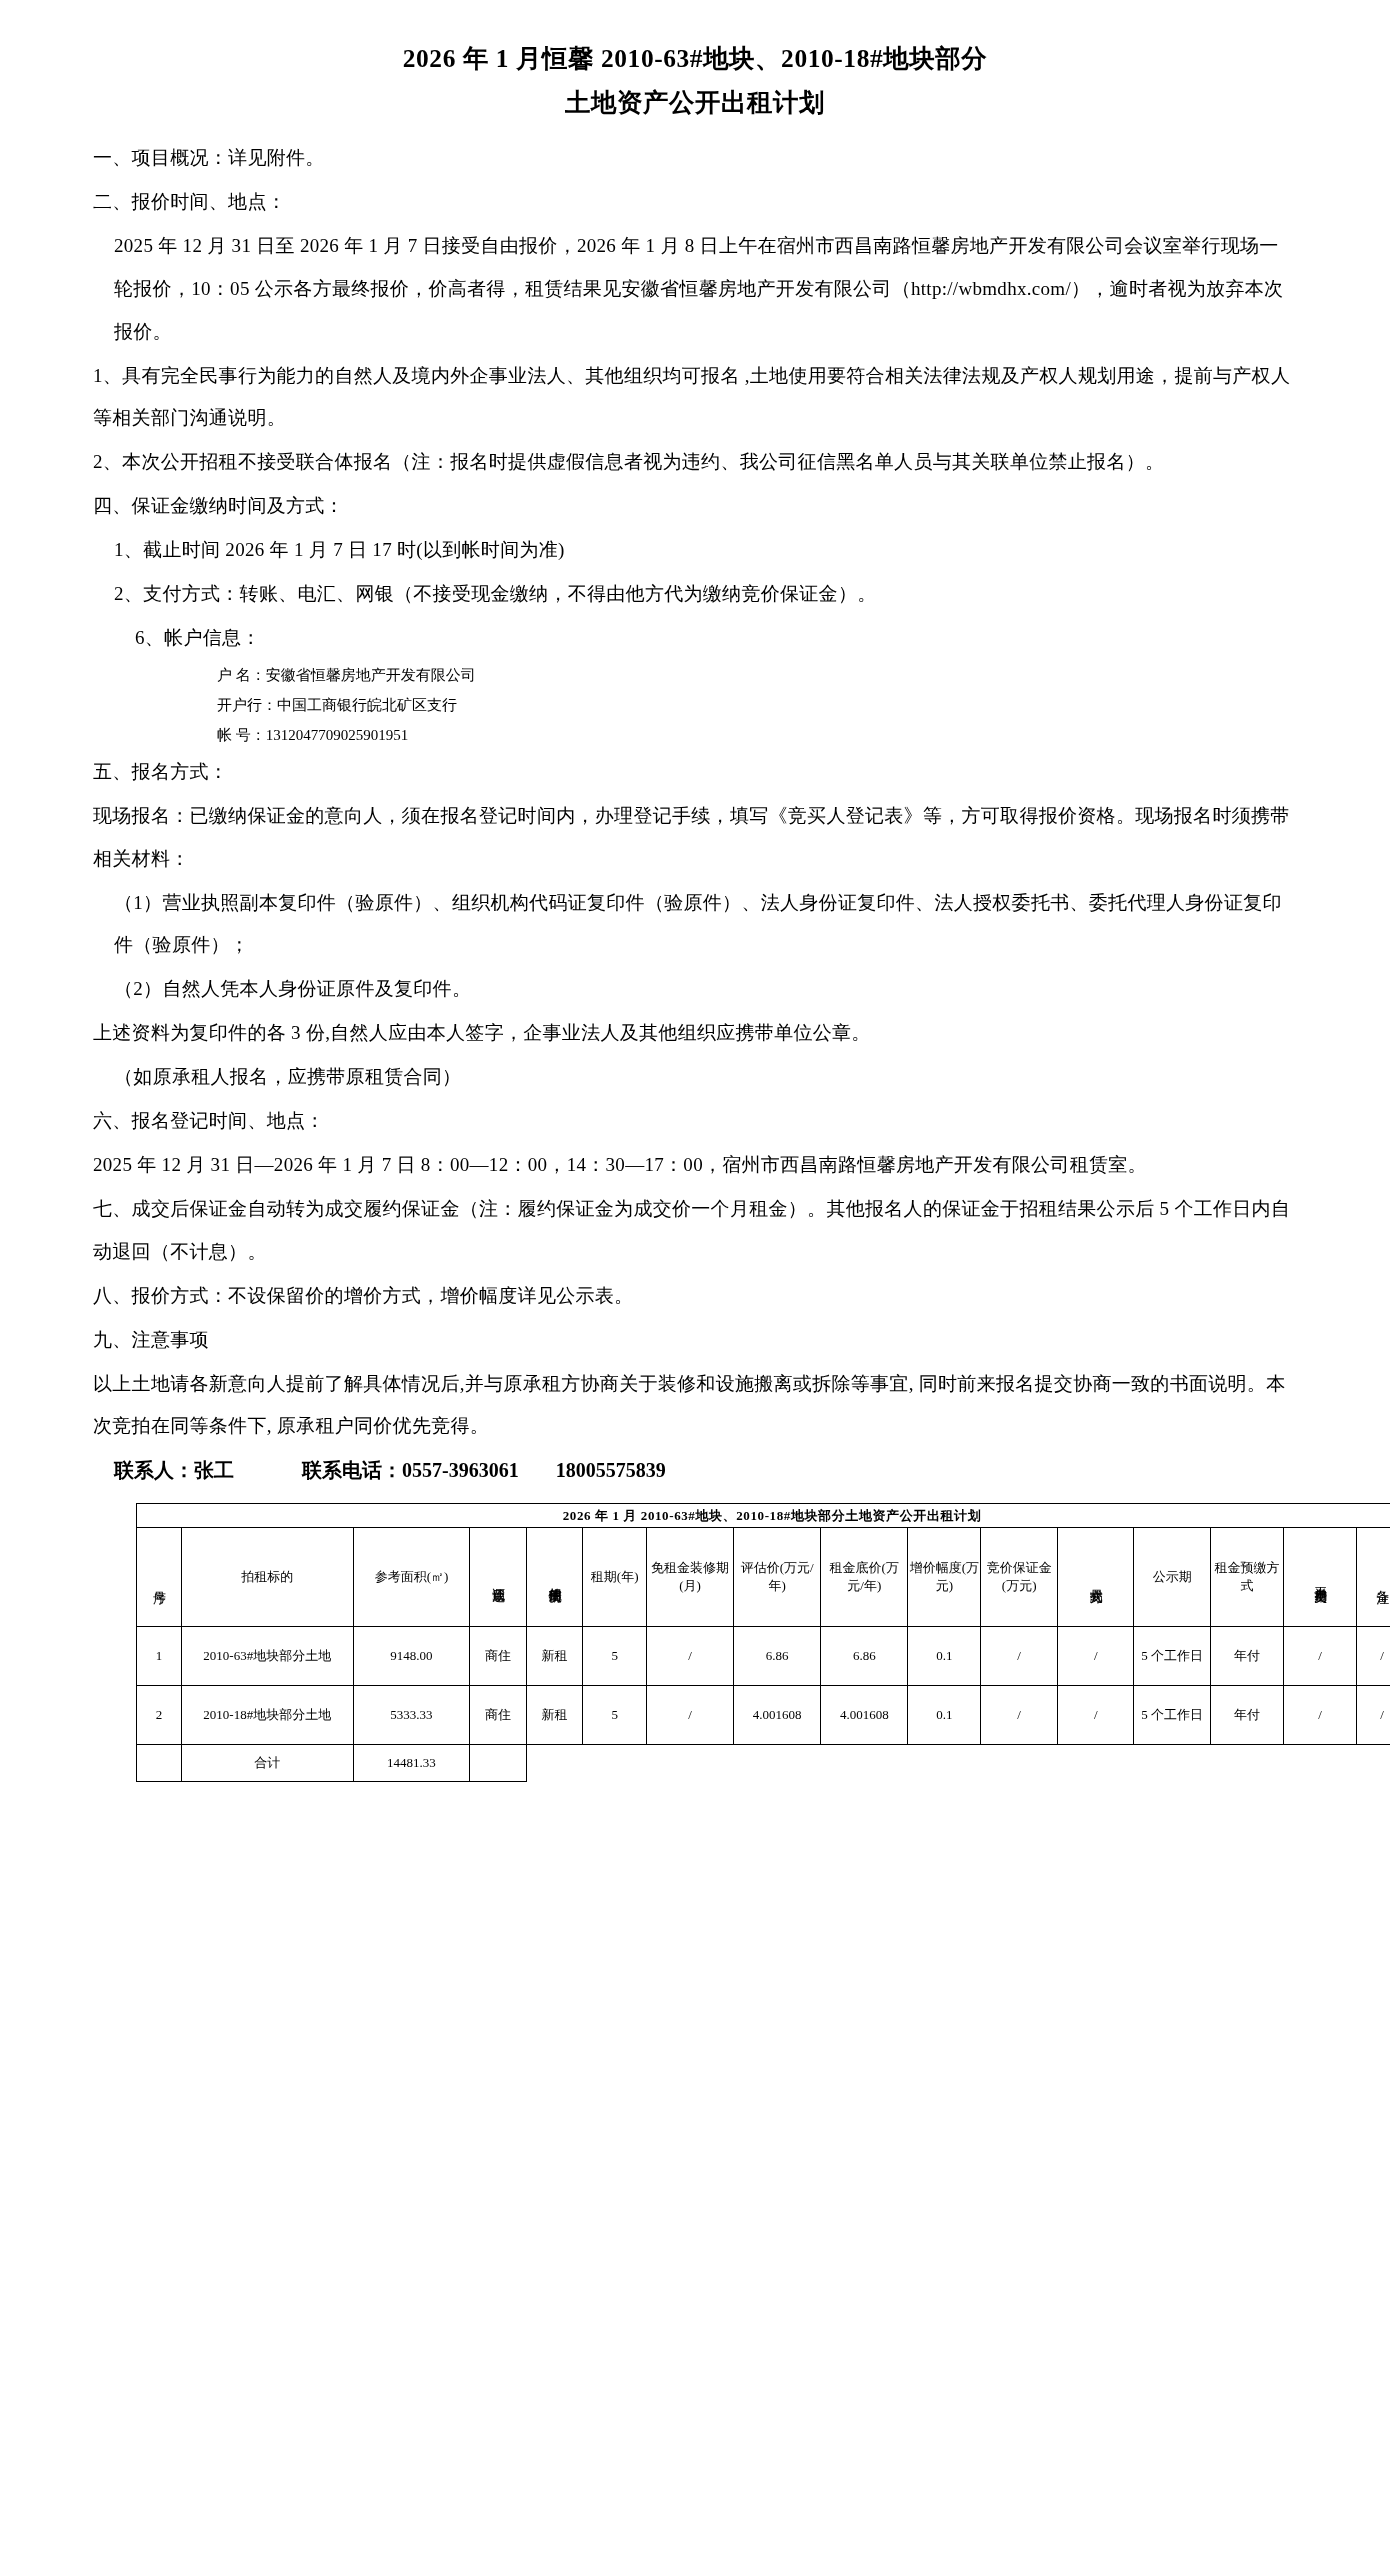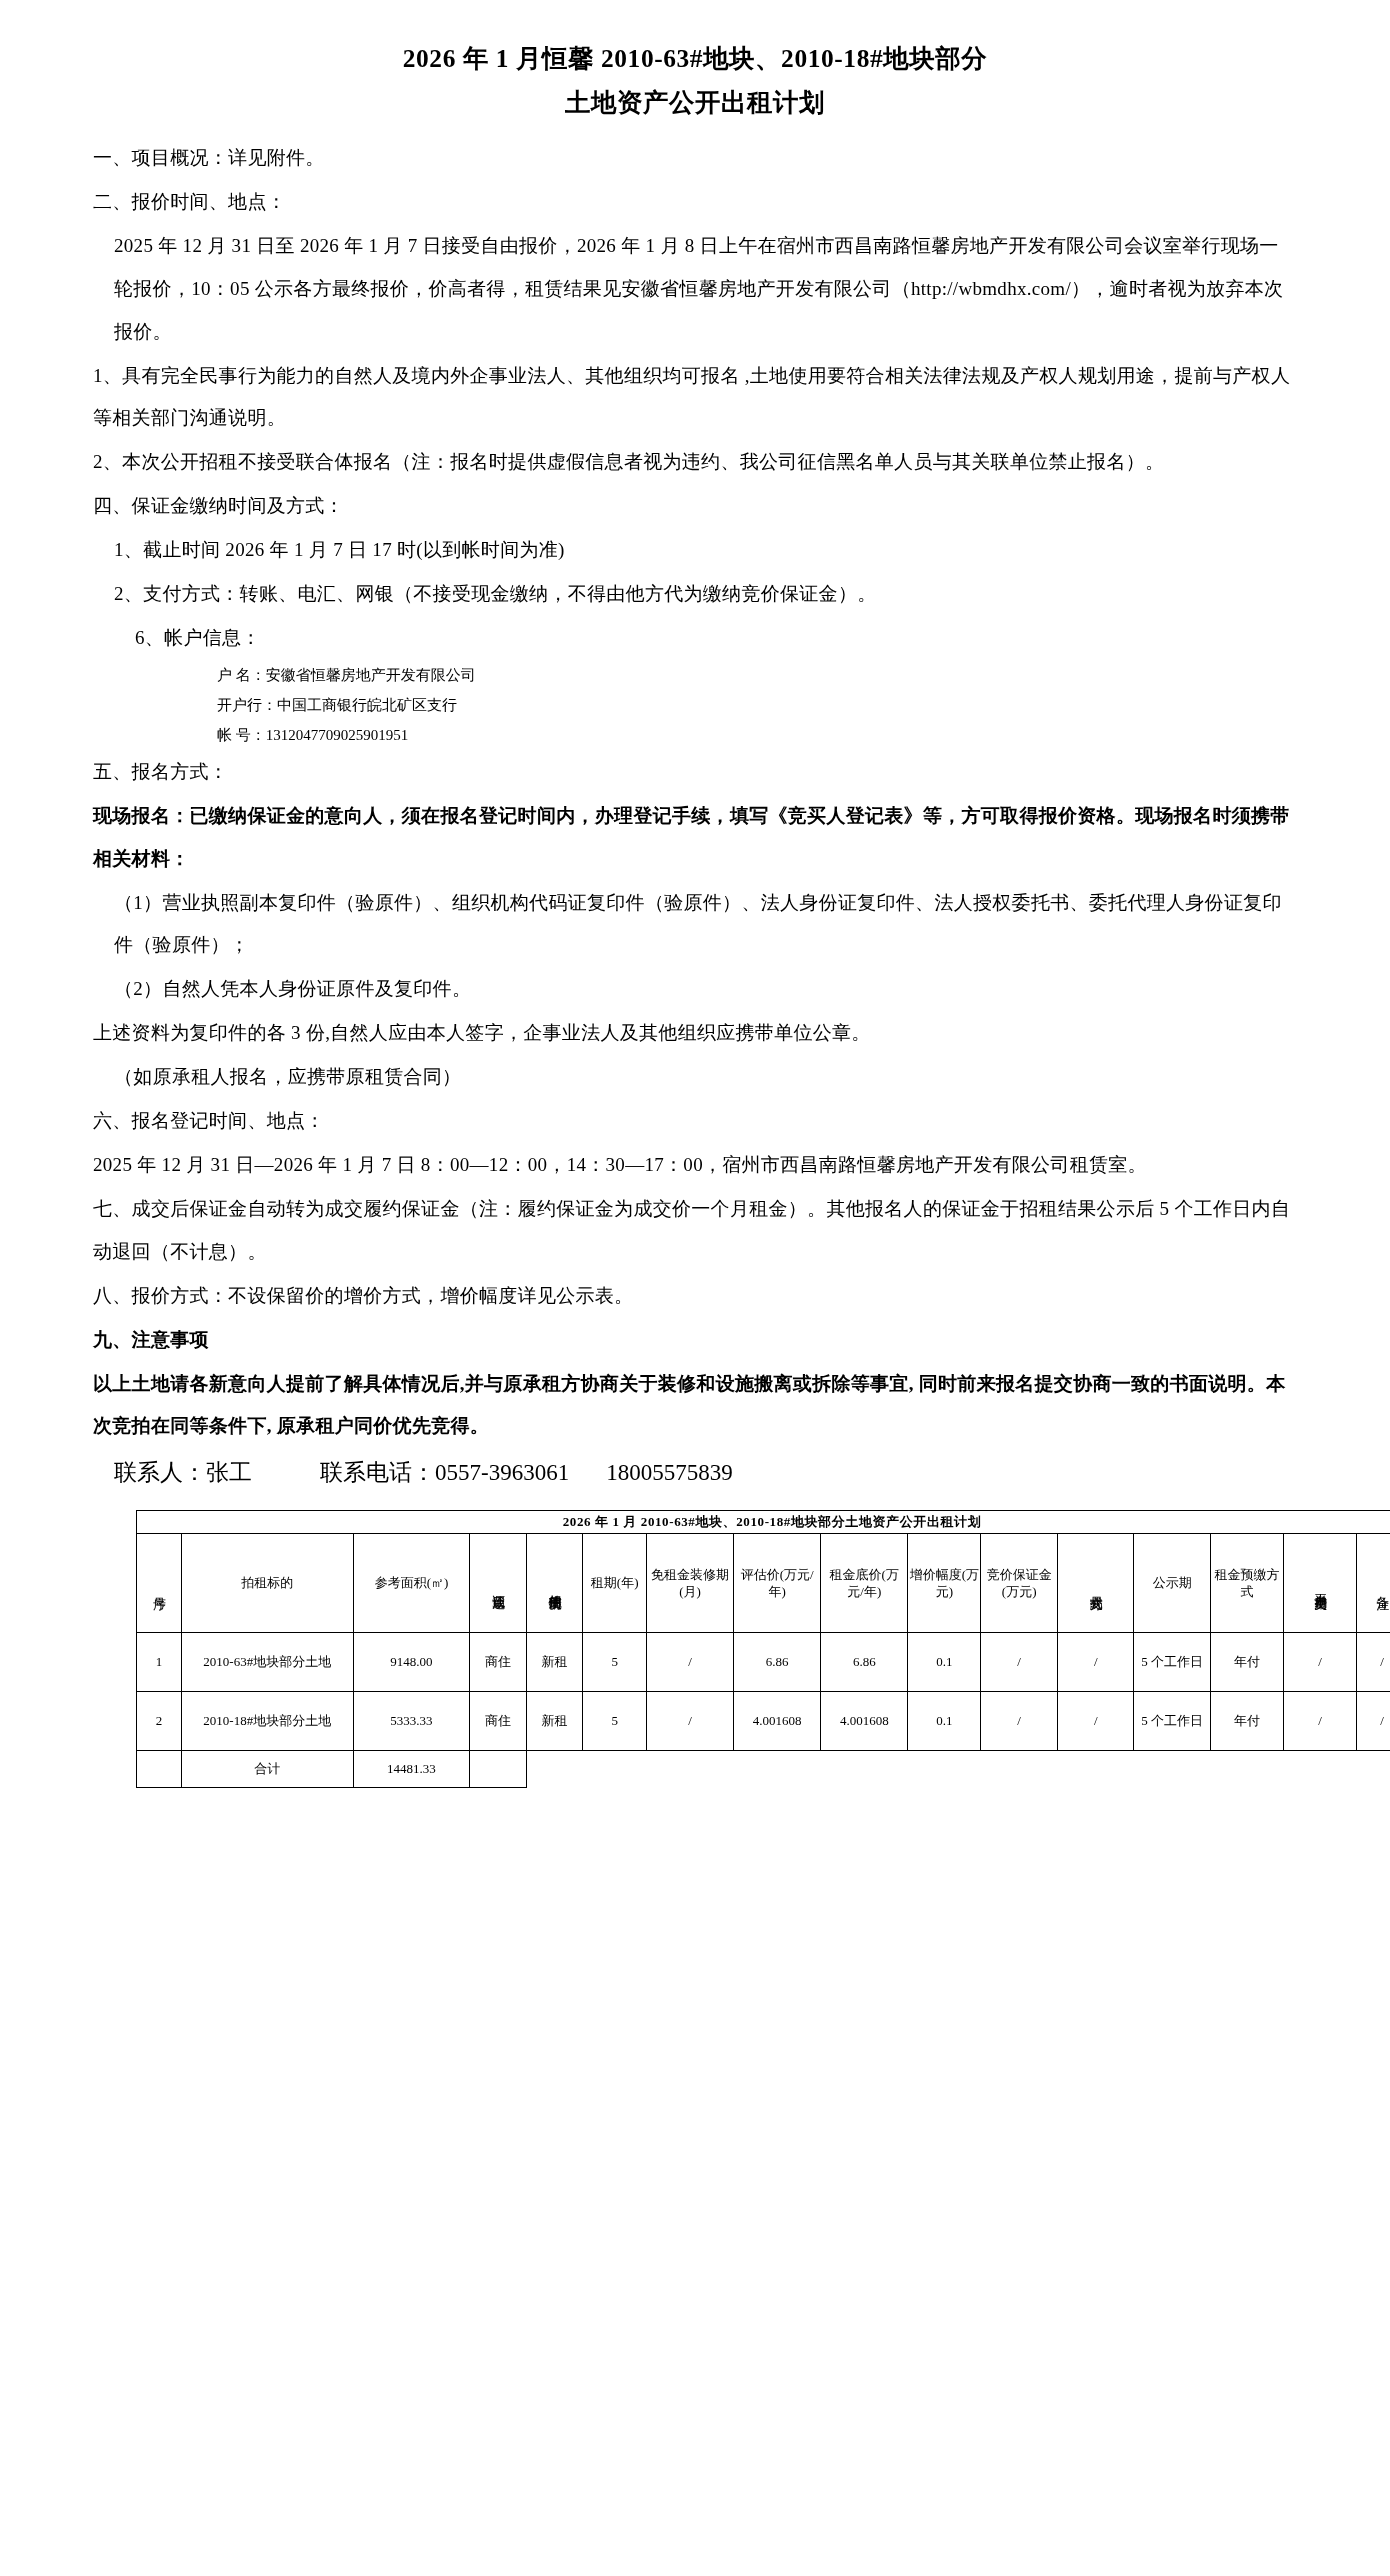--- a/index.html
+++ b/index.html
@@ -34,26 +34,26 @@
   }
   p {
     margin: 0;
     font-size: 19px;
     line-height: 2.25;
     letter-spacing: 0.3px;
   }
   .p-ind1 { text-indent: 0; }
   .p-ind2 { padding-left: 21px; }
   .p-ind3 { padding-left: 42px; }
-  .p-bold { font-weight: bold; }
+  .p-bold { font-weight: normal; }
   .sec { margin-top: 1.2px; }
   .acct-line { padding-left: 124px; font-size: 15px; line-height: 2.0; }
   .contact {
-    font-weight: normal;
-    font-size: 23px;
+    font-weight: bold;
+    font-size: 20px;
     line-height: 2.2;
     padding-left: 21px;
   }
   .contact .gap { display: inline-block; width: 68px; }
   .contact .gap2 { display: inline-block; width: 37px; }
 
   
   .table-wrap {
     margin-top: 11px;
     width: 1272px;

